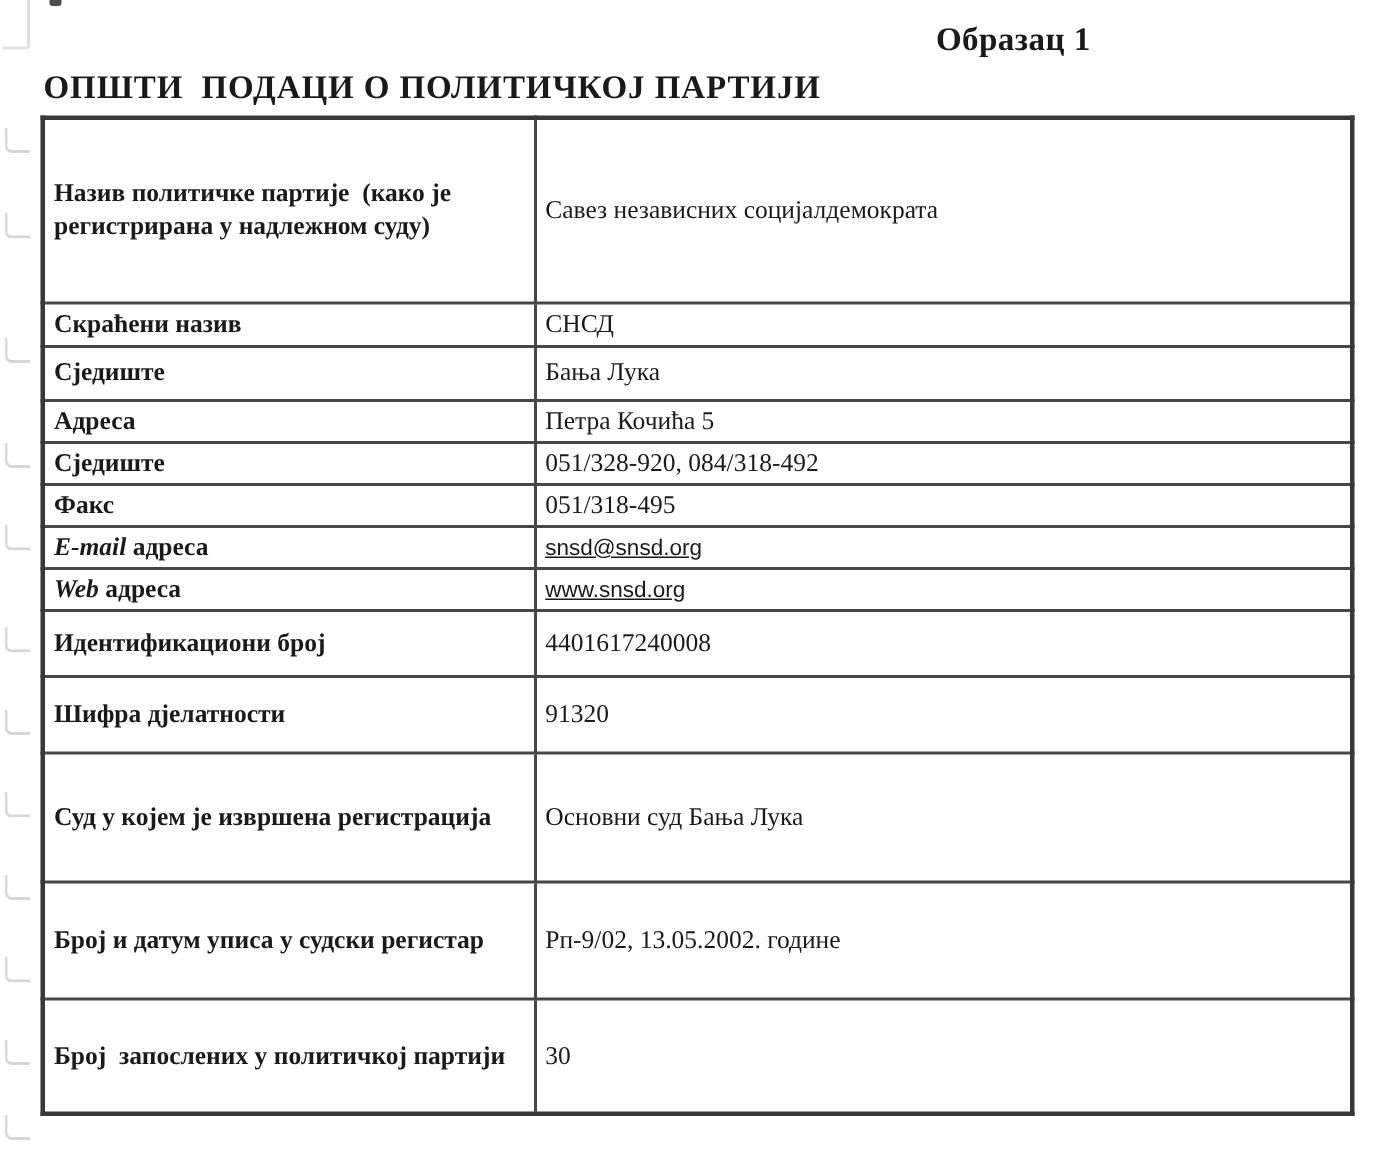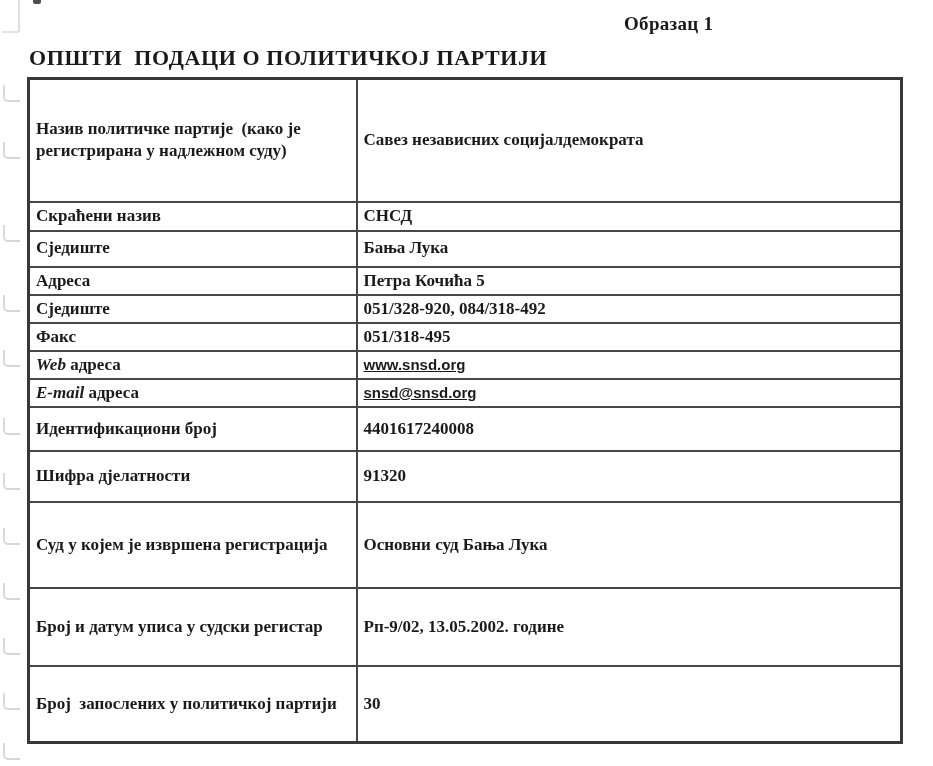--- a/index.html
+++ b/index.html
@@ -8,21 +8,21 @@
     position: relative;
     background: #ffffff;
     font-family: "Liberation Serif", serif;
     color: #1a1a1a;
     overflow: hidden;
   }
 
   
   .form-label {
     position: absolute; top: 13px; left: 624px;
-    font-size: 19px; font-weight: bold;
+    font-size: 22px; font-weight: bold;
     letter-spacing: 0.3px;
   }
   .page-title {
     position: absolute; top: 45px; left: 29px;
     font-size: 22px; font-weight: bold;
     letter-spacing: 0.6px;
     white-space: pre;
   }
 
   
@@ -38,21 +38,21 @@
     vertical-align: middle;
     padding: 2px 6px;
     font-size: 17px;
     line-height: 1.3;
     overflow: hidden;
   }
   td.label-cell {
     font-weight: bold;
     white-space: pre-wrap;
   }
-  td.value-cell { font-weight: bold; }
+  td.value-cell { font-weight: normal; }
   .latin-italic { font-style: italic; }
   .link-value {
     font-family: "Liberation Sans", sans-serif;
     font-size: 15px;
     text-decoration: underline;
   }
 
   
   .scan-bracket {
     position: absolute; left: 3px;
@@ -121,27 +121,27 @@
       <td class="value-cell">Петра Кочића 5</td>
     </tr>
     <tr style="height:26px">
       <td class="label-cell">Сједиште</td>
       <td class="value-cell">051/328-920, 084/318-492</td>
     </tr>
     <tr style="height:27px">
       <td class="label-cell">Факс</td>
       <td class="value-cell">051/318-495</td>
     </tr>
+    <tr style="height:27px">
+      <td class="label-cell"><span class="latin-italic">E-mail</span><span> адреса</span></td>
+      <td class="value-cell"><span class="link-value">snsd@snsd.org</span></td>
+    </tr>
     <tr style="height:28px">
       <td class="label-cell"><span class="latin-italic">Web</span><span> адреса</span></td>
       <td class="value-cell"><span class="link-value">www.snsd.org</span></td>
-    </tr>
-    <tr style="height:27px">
-      <td class="label-cell"><span class="latin-italic">E-mail</span><span> адреса</span></td>
-      <td class="value-cell"><span class="link-value">snsd@snsd.org</span></td>
     </tr>
     <tr style="height:44px">
       <td class="label-cell">Идентификациони број</td>
       <td class="value-cell">4401617240008</td>
     </tr>
     <tr style="height:51px">
       <td class="label-cell">Шифра дјелатности</td>
       <td class="value-cell">91320</td>
     </tr>
     <tr style="height:86px">

